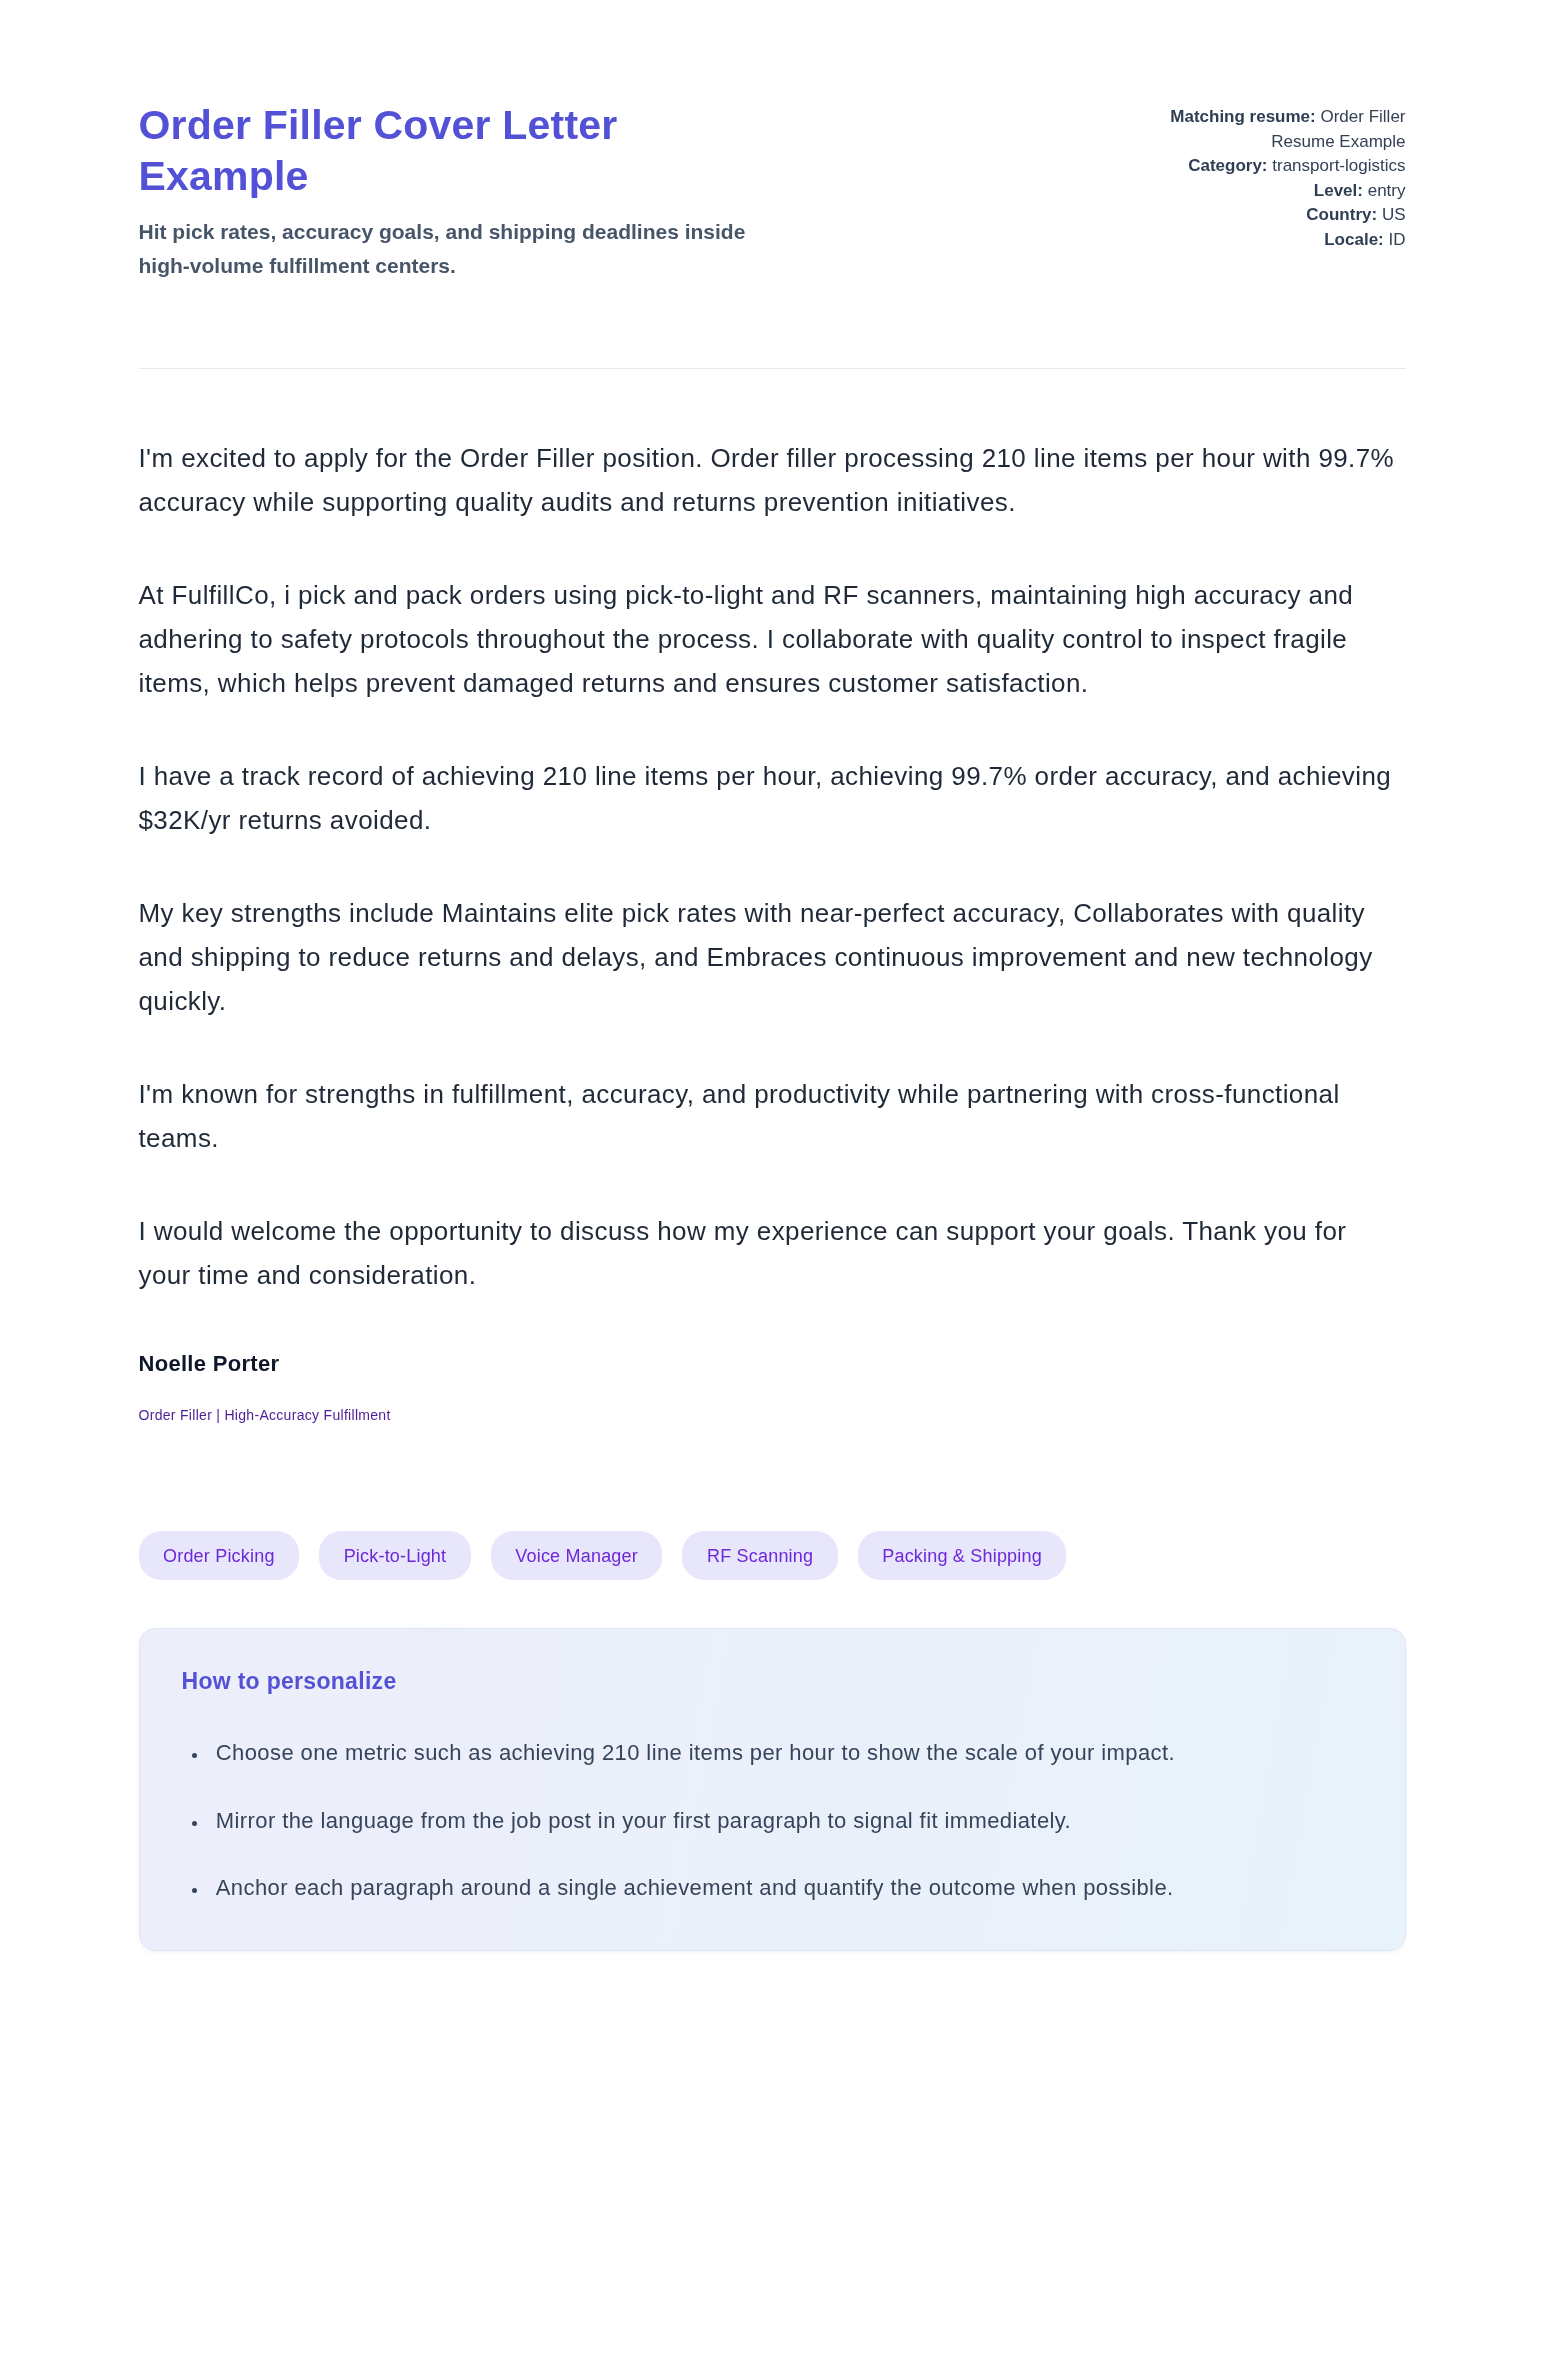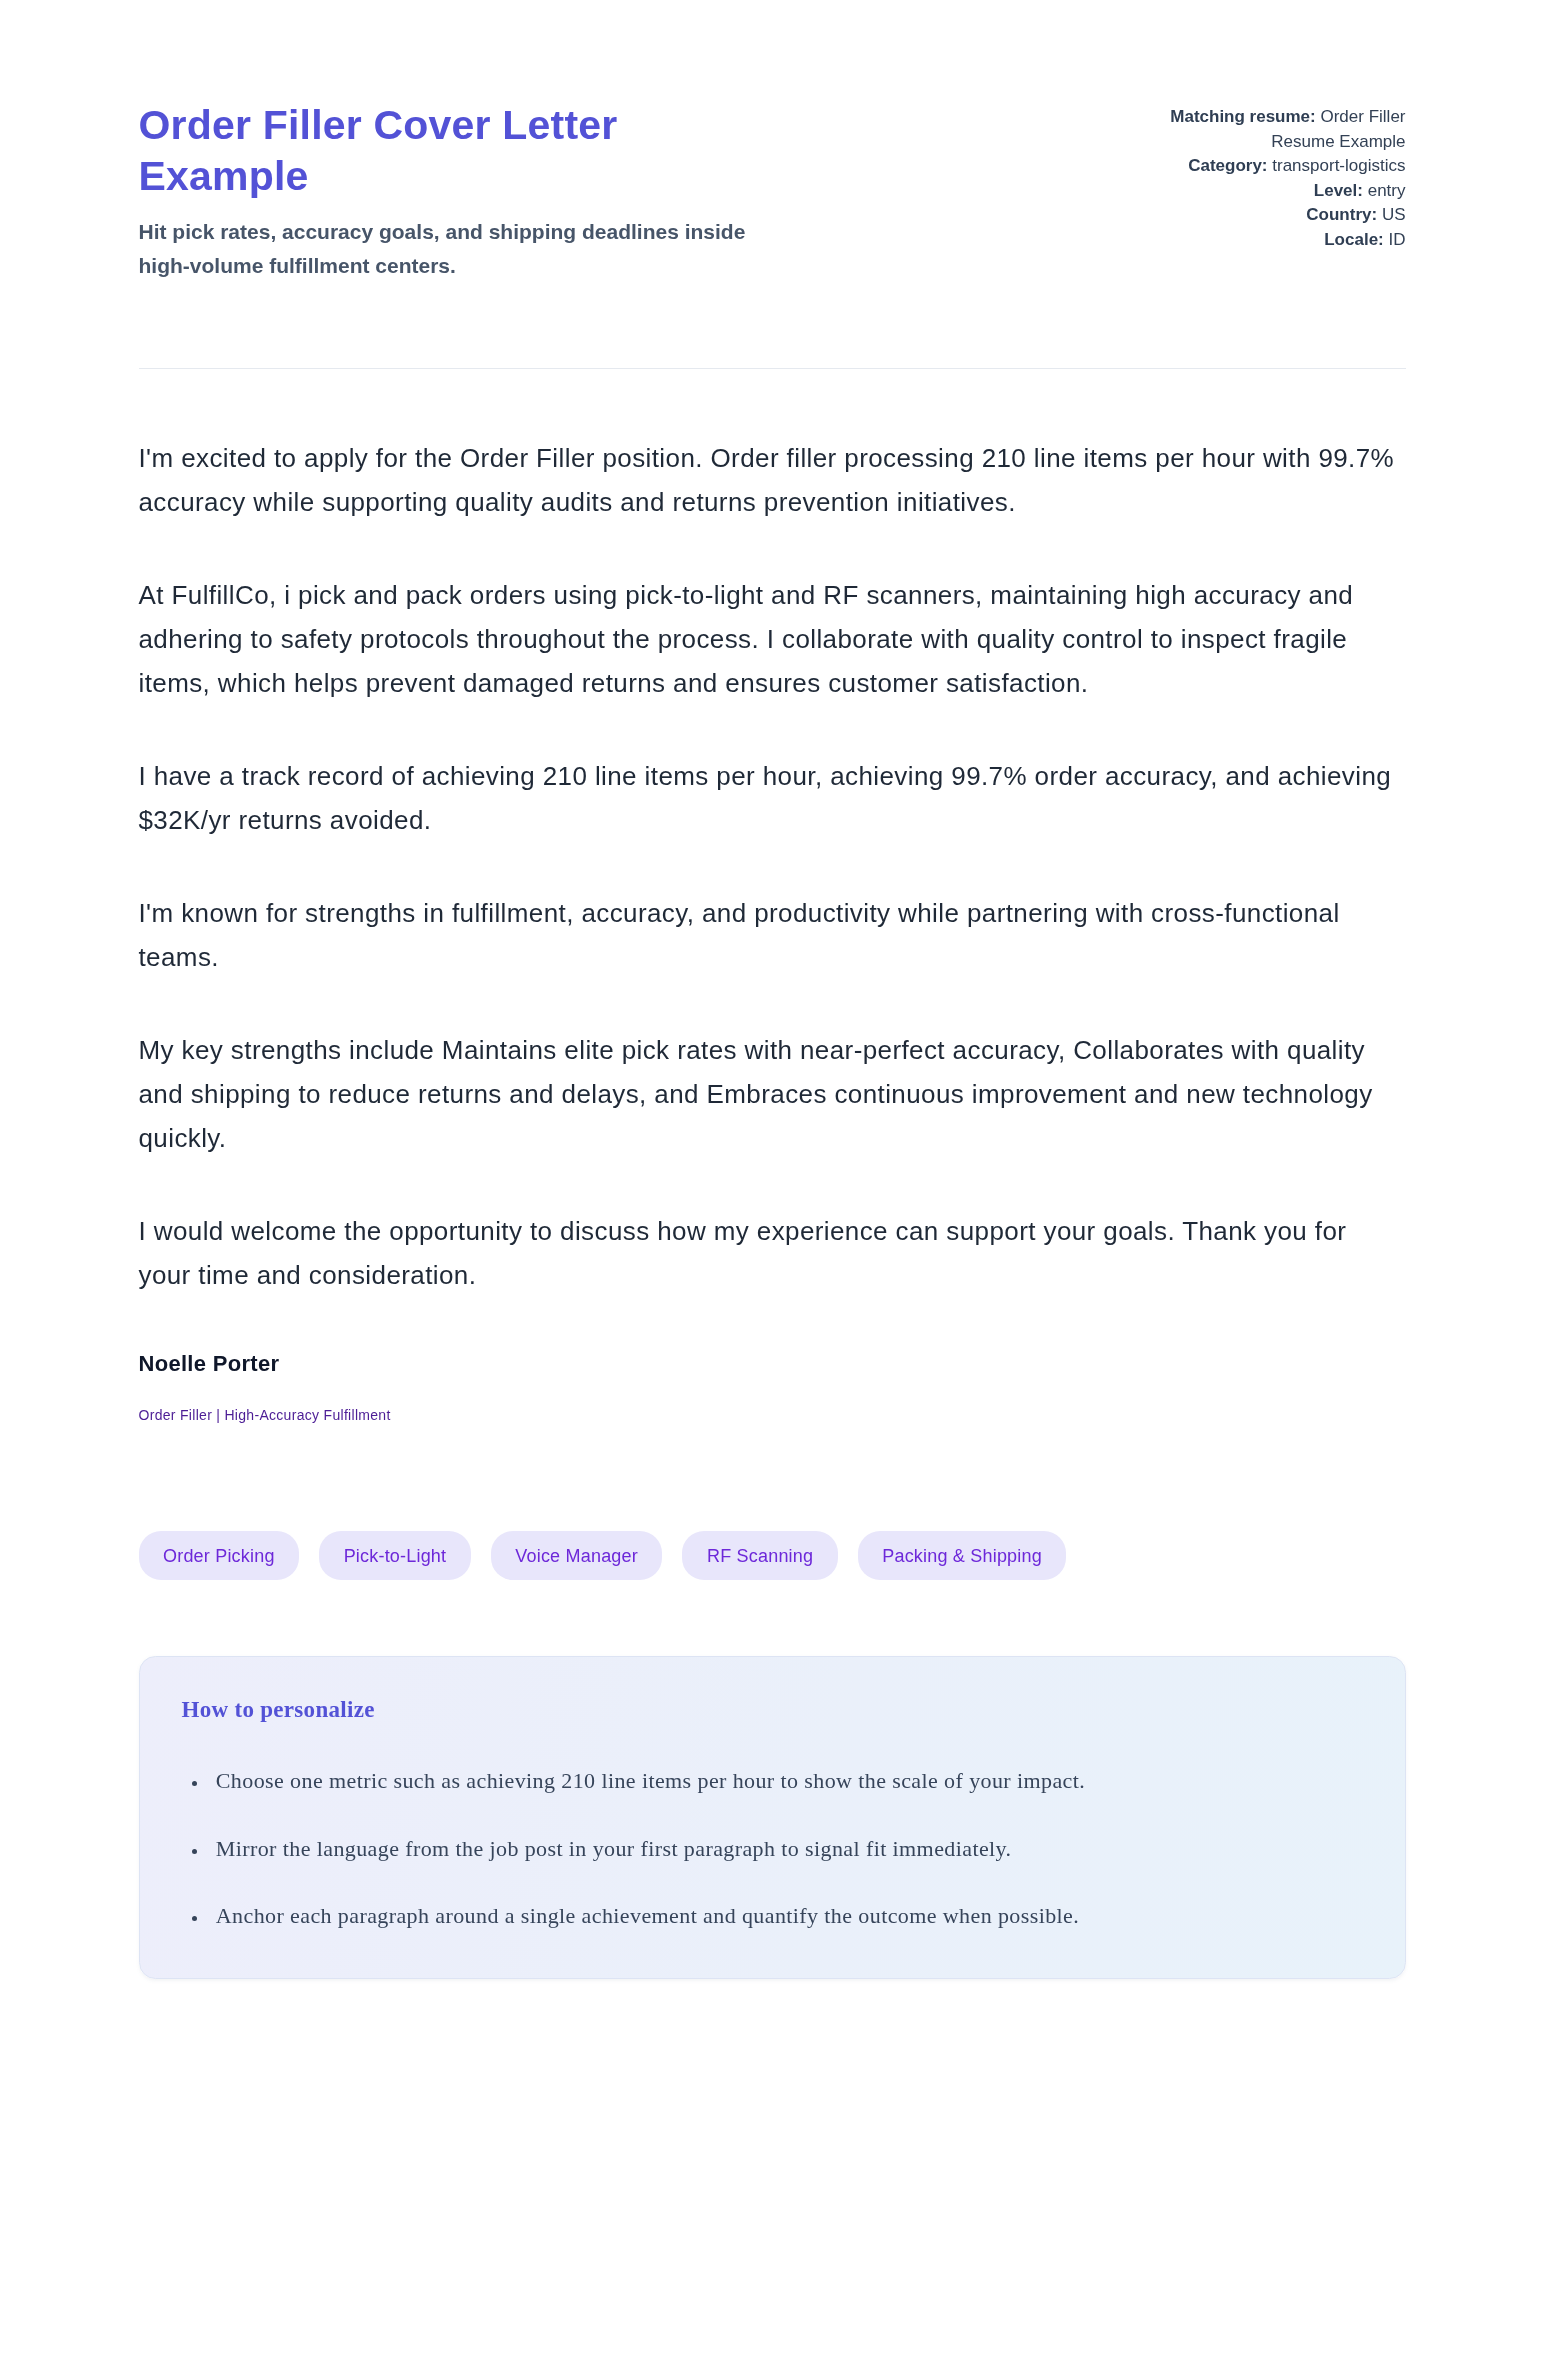--- a/index.html
+++ b/index.html
@@ -88,27 +88,26 @@
     background: #e8e6fb;
     color: #6d28d9;
     font-size: 18px;
     line-height: 22px;
     padding: 13.6px 24.5px;
     border-radius: 22px;
     letter-spacing: 0.2px;
   }
   
   .personalize {
-    margin-top: 76px;
+    margin-top: 48px;
     background: linear-gradient(100deg, #edeefb 0%, #eaf0fa 55%, #e8f2fa 100%);
     border: 0.9px solid #dde4f4;
     border-radius: 16.3px;
     padding: 38px 42px 40px 42px;
     box-shadow: 0 1.8px 3.6px rgba(100,116,139,0.08);
-    font-family: Liberation Serif, serif;
   }
   .personalize-heading {
     margin: 0;
     font-size: 23px;
     line-height: 29px;
     font-weight: bold;
     color: #5352d6;
     letter-spacing: 0.3px;
   }
   .personalize-list {
@@ -144,22 +143,22 @@
       <div class="meta-row"><strong>Locale:</strong> <span>ID</span></div>
     </aside>
   </header>
 
   <hr class="divider">
 
   <main class="letter">
     <p class="body-par">I'm excited to apply for the Order Filler position. Order filler processing 210 line items per hour with 99.7% accuracy while supporting quality audits and returns prevention initiatives.</p>
     <p class="body-par">At FulfillCo, i pick and pack orders using pick-to-light and RF scanners, maintaining high accuracy and adhering to safety protocols throughout the process. I collaborate with quality control to inspect fragile items, which helps prevent damaged returns and ensures customer satisfaction.</p>
     <p class="body-par">I have a track record of achieving 210 line items per hour, achieving 99.7% order accuracy, and achieving $32K/yr returns avoided.</p>
+    <p class="body-par">My key strengths include Maintains elite pick rates with near-perfect accuracy, Collaborates with quality and shipping to reduce returns and delays, and Embraces continuous improvement and new technology quickly.</p>
     <p class="body-par">I'm known for strengths in fulfillment, accuracy, and productivity while partnering with cross-functional teams.</p>
-    <p class="body-par">My key strengths include Maintains elite pick rates with near-perfect accuracy, Collaborates with quality and shipping to reduce returns and delays, and Embraces continuous improvement and new technology quickly.</p>
     <p class="body-par">I would welcome the opportunity to discuss how my experience can support your goals. Thank you for your time and consideration.</p>
 
     <div class="signature">
       <p class="signature-name">Noelle Porter</p>
       <p class="signature-title">Order Filler | High-Accuracy Fulfillment</p>
     </div>
   </main>
 
   <div class="tags">
     <span class="tag">Order Picking</span>

